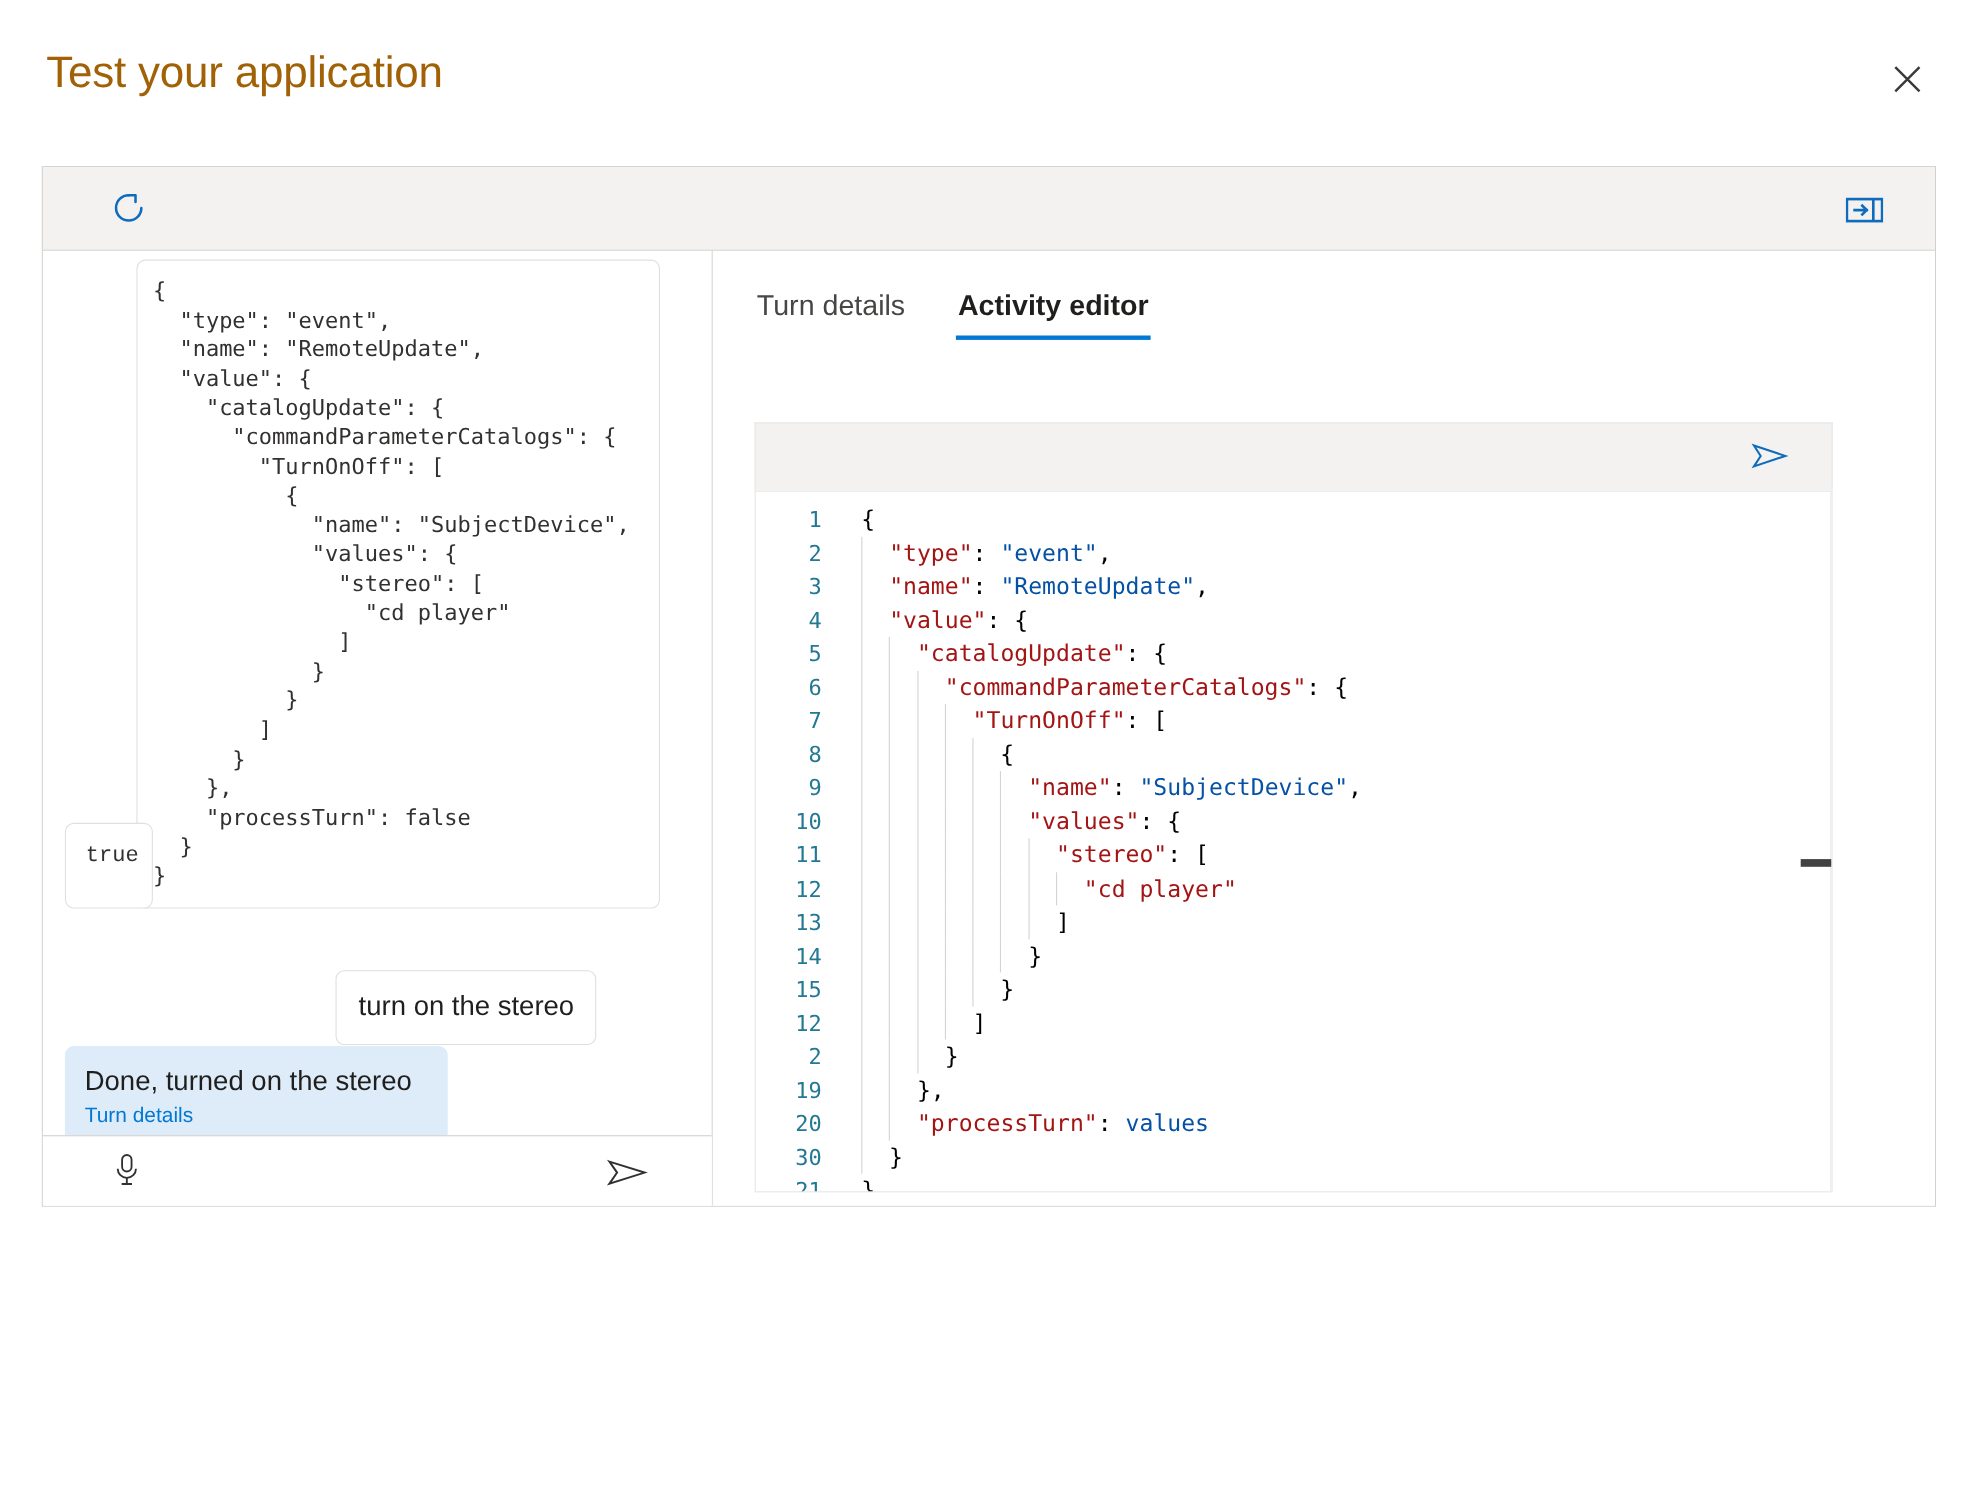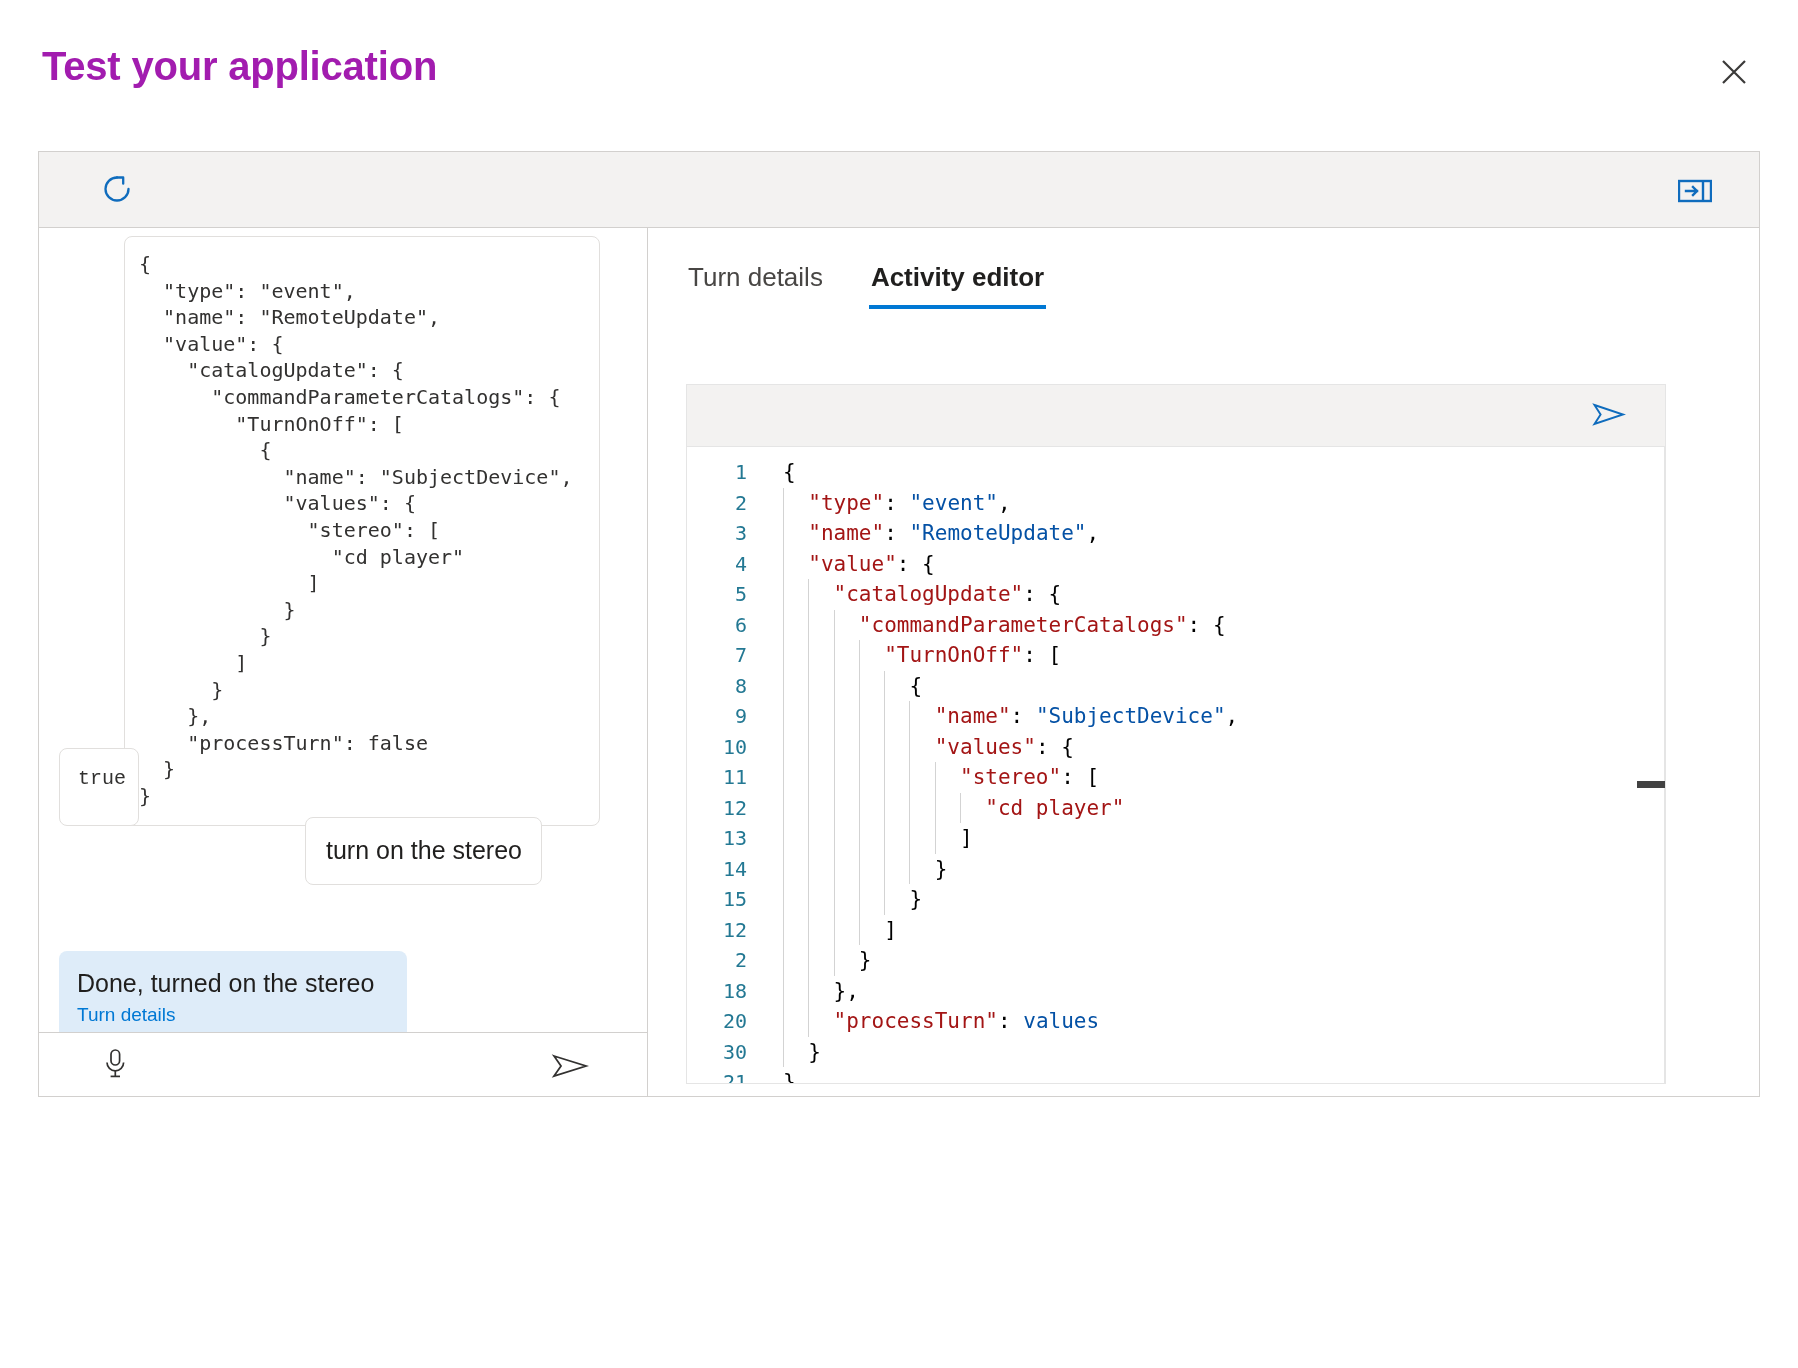--- a/index.html
+++ b/index.html
@@ -16,22 +16,22 @@
   
   .page-header {
     position: absolute;
     left: 0; top: 0;
     width: 1798px; height: 150px;
   }
   .page-title {
     position: absolute;
     left: 42px; top: 44px;
     font-size: 40px;
-    font-weight: 700;
-    color: #a21caf;
+    font-weight: 400;
+    color: #a16207;
     letter-spacing: -0.2px;
     white-space: nowrap;
   }
   .close-btn {
     position: absolute;
     right: 40px; top: 48px;
     width: 48px; height: 48px;
     display: flex; align-items: center; justify-content: center;
     background: none; border: none; cursor: pointer;
     padding: 0;
@@ -118,21 +118,21 @@
     padding: 17px 0 17px 18px;
     min-height: 78px;
   }
   .true-text {
     font-family: Liberation Mono, monospace;
     font-size: 20px;
     line-height: 26px;
     color: #323130;
   }
   .bubble-user {
-    left: 266px; top: 589px;
+    left: 266px; top: 654px;
     width: 237px;
     padding: 17px 20px 19px 20px;
   }
   .user-text {
     font-size: 25px;
     line-height: 30px;
     color: #201f1e;
     white-space: nowrap;
   }
   .bubble-bot {
@@ -431,21 +431,21 @@
               <div class="code-line"><span class="ln">8</span><span class="code-text"><span class="guide" style="left: 28px;"></span><span class="guide" style="left: 53.26px;"></span><span class="guide" style="left: 78.52px;"></span><span class="guide" style="left: 103.78px;"></span><span class="guide" style="left: 129.04px;"></span><span class="p">          {</span></span></div>
               <div class="code-line"><span class="ln">9</span><span class="code-text"><span class="guide" style="left: 28px;"></span><span class="guide" style="left: 53.26px;"></span><span class="guide" style="left: 78.52px;"></span><span class="guide" style="left: 103.78px;"></span><span class="guide" style="left: 129.04px;"></span><span class="guide" style="left: 154.3px;"></span><span class="p">            </span><span class="k">"name"</span><span class="p">: </span><span class="s">"SubjectDevice"</span><span class="p">,</span></span></div>
               <div class="code-line"><span class="ln">10</span><span class="code-text"><span class="guide" style="left: 28px;"></span><span class="guide" style="left: 53.26px;"></span><span class="guide" style="left: 78.52px;"></span><span class="guide" style="left: 103.78px;"></span><span class="guide" style="left: 129.04px;"></span><span class="guide" style="left: 154.3px;"></span><span class="p">            </span><span class="k">"values"</span><span class="p">: {</span></span></div>
               <div class="code-line"><span class="ln">11</span><span class="code-text"><span class="guide" style="left: 28px;"></span><span class="guide" style="left: 53.26px;"></span><span class="guide" style="left: 78.52px;"></span><span class="guide" style="left: 103.78px;"></span><span class="guide" style="left: 129.04px;"></span><span class="guide" style="left: 154.3px;"></span><span class="guide" style="left: 179.56px;"></span><span class="p">              </span><span class="k">"stereo"</span><span class="p">: [</span></span></div>
               <div class="code-line"><span class="ln">12</span><span class="code-text"><span class="guide" style="left: 28px;"></span><span class="guide" style="left: 53.26px;"></span><span class="guide" style="left: 78.52px;"></span><span class="guide" style="left: 103.78px;"></span><span class="guide" style="left: 129.04px;"></span><span class="guide" style="left: 154.3px;"></span><span class="guide" style="left: 179.56px;"></span><span class="guide" style="left: 204.82px;"></span><span class="p">                </span><span class="sr">"cd player"</span></span></div>
               <div class="code-line"><span class="ln">13</span><span class="code-text"><span class="guide" style="left: 28px;"></span><span class="guide" style="left: 53.26px;"></span><span class="guide" style="left: 78.52px;"></span><span class="guide" style="left: 103.78px;"></span><span class="guide" style="left: 129.04px;"></span><span class="guide" style="left: 154.3px;"></span><span class="guide" style="left: 179.56px;"></span><span class="p">              ]</span></span></div>
               <div class="code-line"><span class="ln">14</span><span class="code-text"><span class="guide" style="left: 28px;"></span><span class="guide" style="left: 53.26px;"></span><span class="guide" style="left: 78.52px;"></span><span class="guide" style="left: 103.78px;"></span><span class="guide" style="left: 129.04px;"></span><span class="guide" style="left: 154.3px;"></span><span class="p">            }</span></span></div>
               <div class="code-line"><span class="ln">15</span><span class="code-text"><span class="guide" style="left: 28px;"></span><span class="guide" style="left: 53.26px;"></span><span class="guide" style="left: 78.52px;"></span><span class="guide" style="left: 103.78px;"></span><span class="guide" style="left: 129.04px;"></span><span class="p">          }</span></span></div>
               <div class="code-line"><span class="ln">12</span><span class="code-text"><span class="guide" style="left: 28px;"></span><span class="guide" style="left: 53.26px;"></span><span class="guide" style="left: 78.52px;"></span><span class="guide" style="left: 103.78px;"></span><span class="p">        ]</span></span></div>
               <div class="code-line"><span class="ln">2</span><span class="code-text"><span class="guide" style="left: 28px;"></span><span class="guide" style="left: 53.26px;"></span><span class="guide" style="left: 78.52px;"></span><span class="p">      }</span></span></div>
-              <div class="code-line"><span class="ln">18</span><span class="code-text"><span class="guide" style="left: 28px;"></span><span class="guide" style="left: 53.26px;"></span><span class="p">    },</span></span></div>
+              <div class="code-line"><span class="ln">19</span><span class="code-text"><span class="guide" style="left: 28px;"></span><span class="guide" style="left: 53.26px;"></span><span class="p">    },</span></span></div>
               <div class="code-line"><span class="ln">20</span><span class="code-text"><span class="guide" style="left: 28px;"></span><span class="guide" style="left: 53.26px;"></span><span class="p">    </span><span class="k">"processTurn"</span><span class="p">: </span><span class="b">values</span></span></div>
               <div class="code-line"><span class="ln">30</span><span class="code-text"><span class="guide" style="left: 28px;"></span><span class="p">  }</span></span></div>
               <div class="code-line"><span class="ln">21</span><span class="code-text"><span class="p">}</span></span></div>
             </div>
           <div class="editor-minimap-edge"></div>
           <div class="scroll-mark"></div>
         </div>
       </div>
 
     </div>

